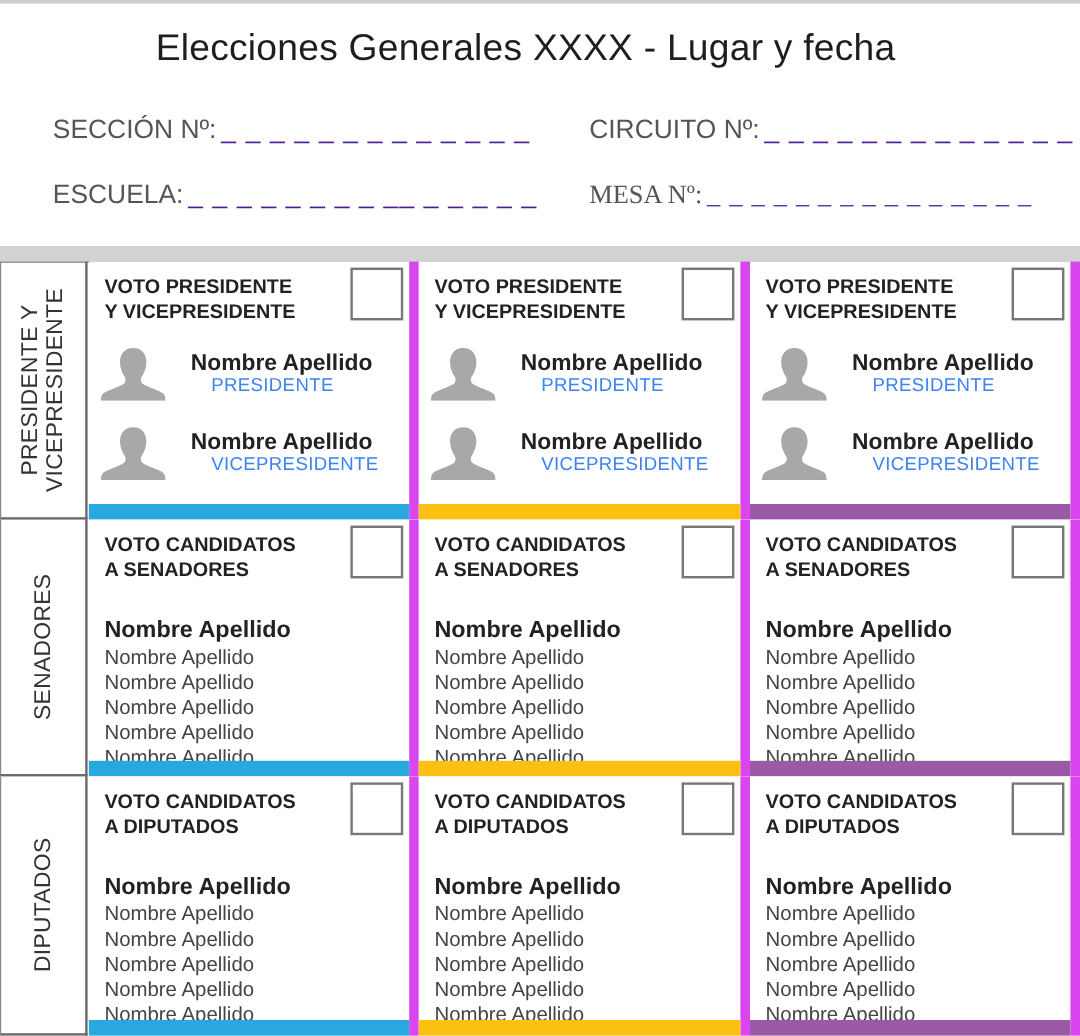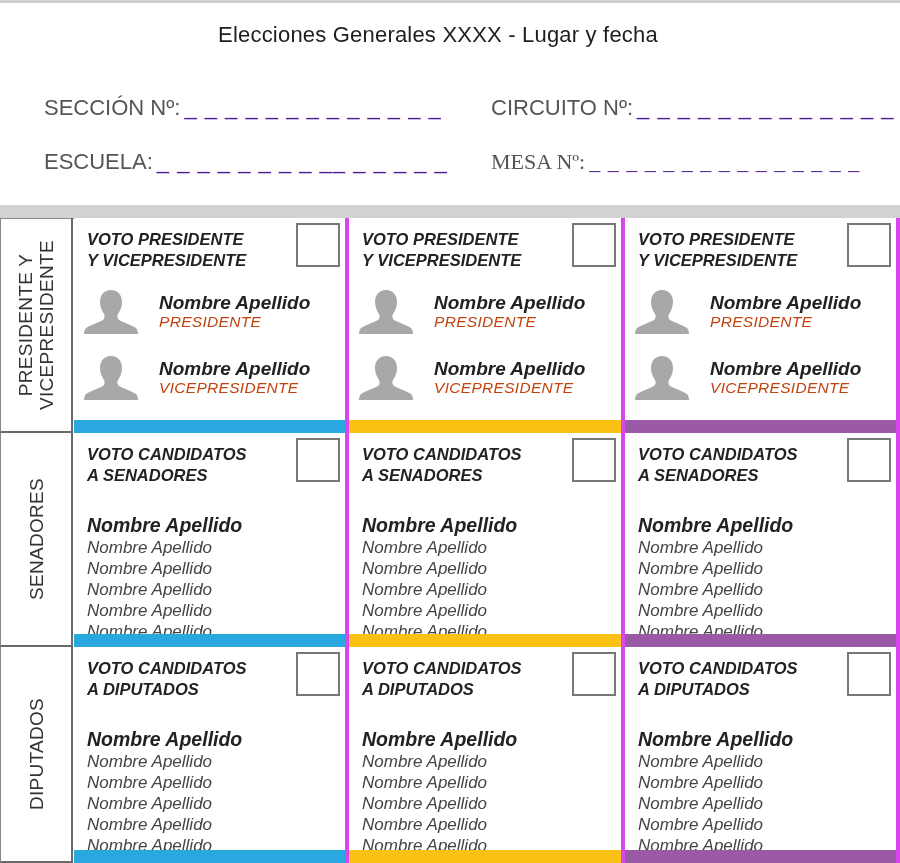--- a/index.html
+++ b/index.html
@@ -1,33 +1,33 @@
 <!DOCTYPE html>
 <html><head>
 <meta charset="utf-8">
 <style>
   html, body { margin:0; padding:0; background:#fff; }
   body { width:900px; height:863px; position:relative; overflow:hidden; font-family:"Liberation Sans", sans-serif; color:#222; }
   .topline { position:absolute; left:0; top:0; width:900px; height:3px; background:#cfcfcf; }
-  .title { position:absolute; left:0; top:22px; width:876px; text-align:center; font-size:22px; color:#1e1e1e; letter-spacing:0.2px; }
+  .title { position:absolute; left:0; top:22px; width:876px; text-align:center; font-size:31px; color:#1e1e1e; letter-spacing:0.2px; }
   .field { position:absolute; font-size:22px; color:#555; white-space:nowrap; }
   .field .dash { color:#4c1d95; letter-spacing:1px; margin-left:4px; }
   .band { position:absolute; left:0; top:205px; width:900px; height:13px; background:#d2d2d2; border-bottom:1px solid #888; }
   .grid { position:absolute; left:0; top:218px; width:900px; height:645px; }
   .rowlabel { position:absolute; left:0; width:73px; border-right:2px solid #6a6a6a; border-bottom:2px solid #6a6a6a; border-left:1px solid #888; box-sizing:border-box; }
   .rowlabel .txt { position:absolute; left:50%; top:50%; transform:translate(-50%,-50%) rotate(-90deg); white-space:nowrap; font-size:19px; color:#333; text-align:center; line-height:21px; letter-spacing:0.3px; }
-  .cell { position:absolute; box-sizing:border-box; border-right:4px solid #d946ef; background:#fff;font-style:italic; }
+  .cell { position:absolute; box-sizing:border-box; border-right:8px solid #d946ef; background:#fff; }
   .cell .head { position:absolute; left:13px; top:11px; font-size:16.5px; font-weight:bold; color:#222; line-height:21px; white-space:pre-line; }
   .cell .box { position:absolute; right:5px; top:5px; width:44px; height:44px; border:2px solid #777; box-sizing:border-box; background:#fff; }
   .cell .stripe { position:absolute; left:0; right:0; bottom:0; height:13px; }
   .cand { position:absolute; left:10px; display:flex; align-items:center; }
   .cand svg { width:54px; height:46px; display:block; }
   .cand .nm { margin-left:21px; }
   .cand .nm .n { font-size:19px; font-weight:bold; color:#222; line-height:20px; }
-  .cand .nm .r { font-size:15.5px; color:#c2410c; line-height:17px; letter-spacing:0.3px; }
+  .cand .nm .r { font-size:15.5px; color:#3b82f6; line-height:17px; letter-spacing:0.3px;margin-left:17px; }
   .list { position:absolute; left:13px; top:80px; }
   .list .lead { font-size:19.5px; font-weight:bold; color:#222; line-height:24px; }
   .list .item { font-size:17px; color:#444; line-height:21px; }
 </style>
 </head>
 <body>
 
 <div class="topline"></div>
 <div class="title">Elecciones Generales XXXX - Lugar y fecha</div>
 

